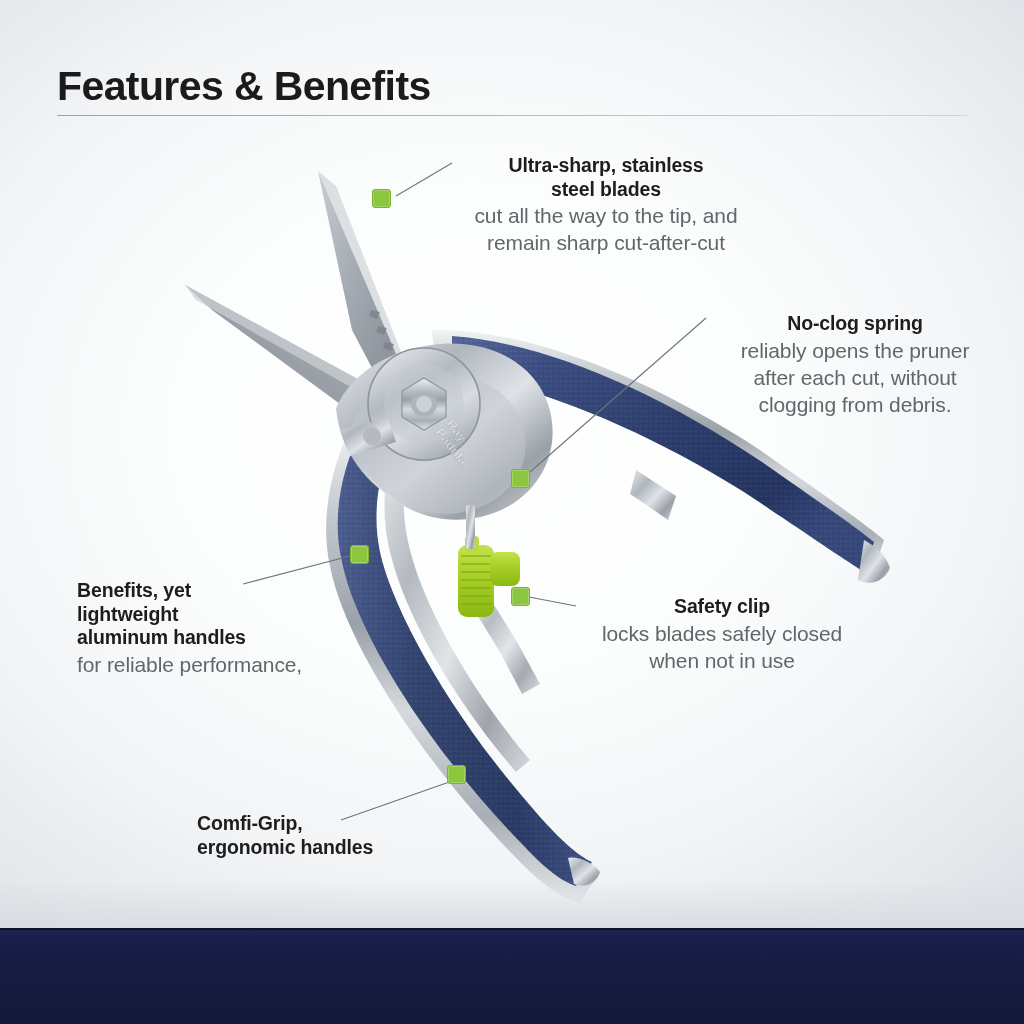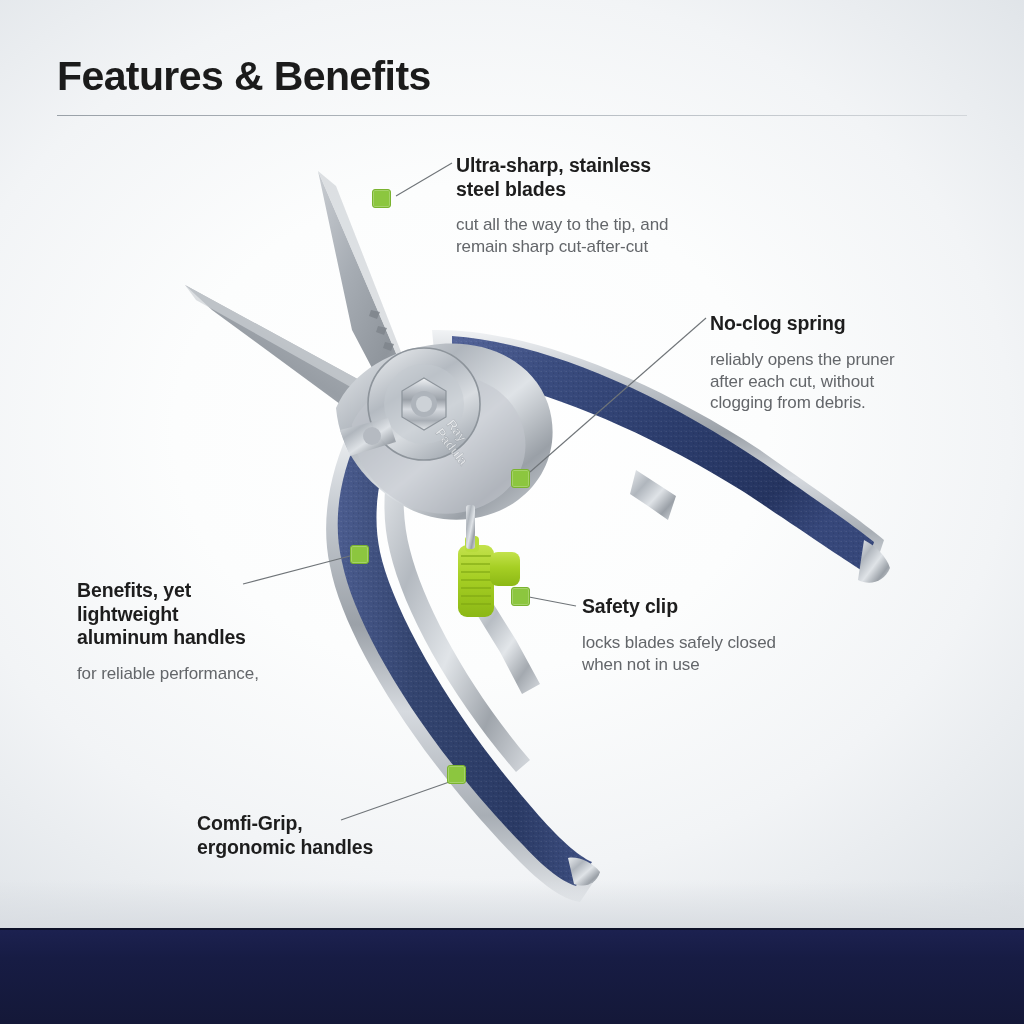--- a/index.html
+++ b/index.html
@@ -13,21 +13,21 @@
   #page {
     position:relative;
     width:1024px; height:1024px;
     background:
       radial-gradient(ellipse 85% 70% at 46% 42%, #ffffff 0%, #fcfdfd 34%, #f2f4f6 62%, #e2e6ea 85%, #d6dbe1 100%);
     overflow:hidden;
   }
 
   
   #title {
-    position:absolute; left:57px; top:53px;
+    position:absolute; left:57px; top:63px;
     font-size:41px; font-weight:bold; letter-spacing:-0.6px;
     color:#1b1b1b;
     white-space:nowrap;
   }
   #title-rule {
     position:absolute; left:57px; top:115px; width:910px; height:1px;
     background:linear-gradient(to right,#9aa1a8 0%, #b7bdc3 55%, #d2d6da 100%);
   }
 
   
@@ -44,24 +44,24 @@
   
   #art { position:absolute; left:0; top:0; width:1024px; height:1024px; }
 
   
   .callout { position:absolute; }
   .c-head {
     font-size:19.5px; font-weight:bold; color:#1d1d1d;
     line-height:1.21; letter-spacing:-0.15px;
   }
   .c-body {
-    font-size:17px; font-weight:normal; color:#63666a;
-    line-height:1.29; letter-spacing:-0.1px; margin-top:13px;
-  }
-  .c-right { text-align:left; }
+    font-size:21px; font-weight:normal; color:#63666a;
+    line-height:1.29; letter-spacing:-0.1px; margin-top:1px;
+  }
+  .c-right { text-align:center; }
 
   
   .marker {
     position:absolute; width:19px; height:19px;
     background:#8cc63f;
     border:1.5px solid #7ab32f;
     border-radius:3px;
     box-shadow:inset 0 0 0 1px rgba(255,255,255,0.22);
   }
 

